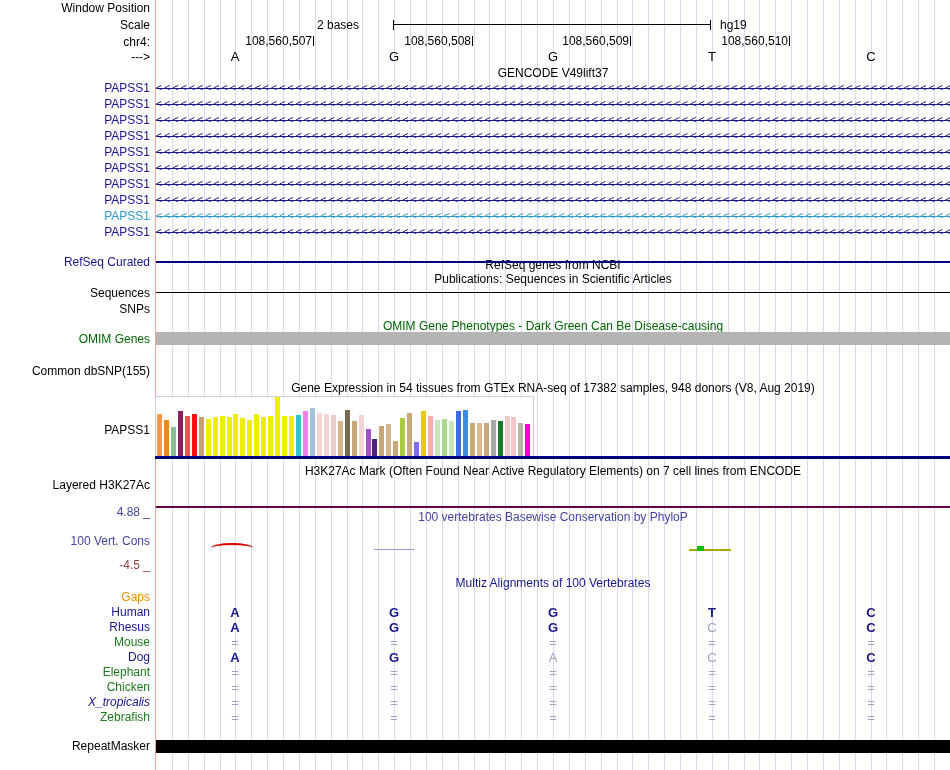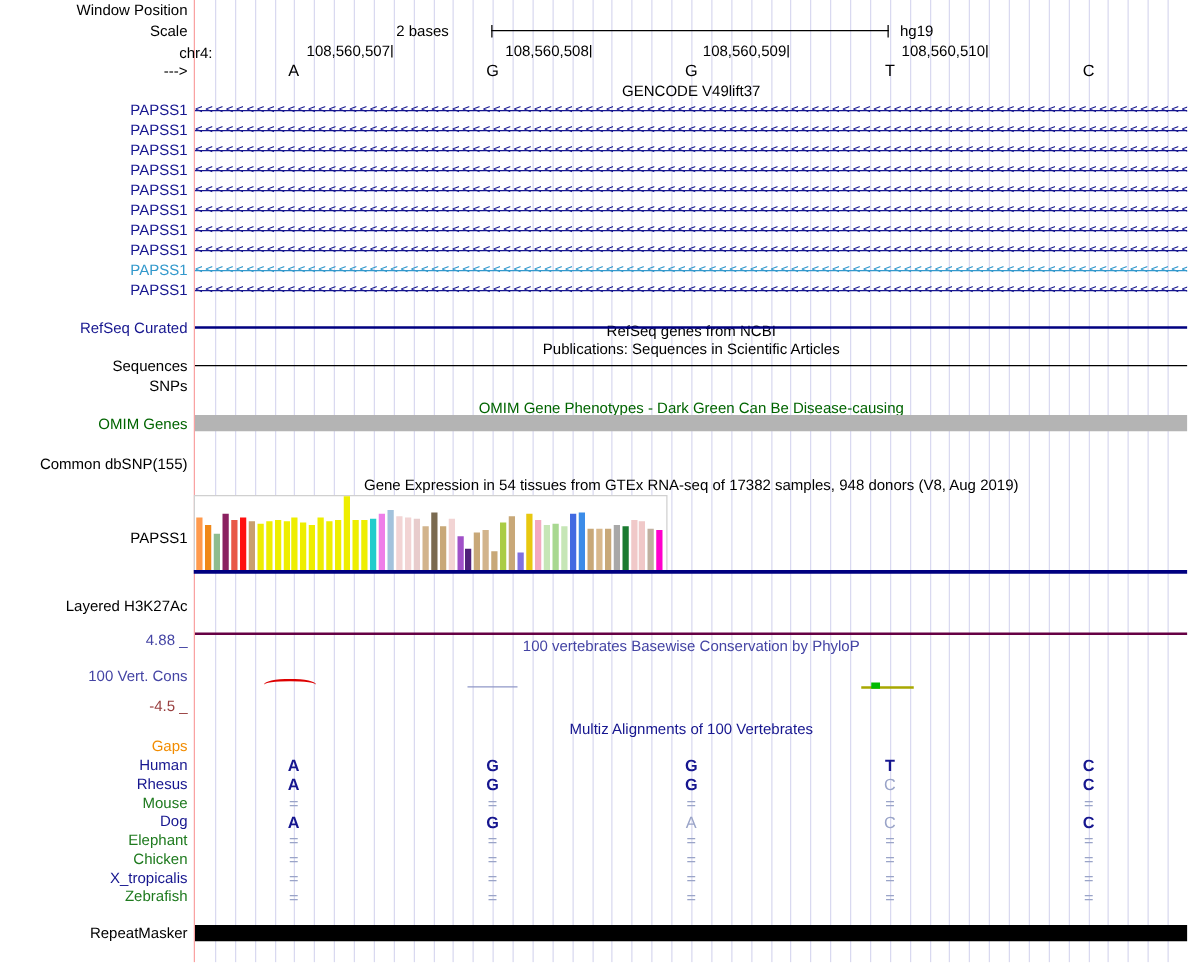--- a/index.html
+++ b/index.html
@@ -86,21 +86,21 @@
 
   <div class="glabel" style="top:1px;">Window Position</div>
 
   <div class="glabel" style="top:18px;">Scale</div>
   <div style="position:absolute;left:288px;top:18px;width:100px;text-align:center;font-size:12px;height:14px;line-height:14px;">2 bases</div>
   <div class="hline" style="left:393px;top:24px;width:318px;height:1px;background:#000;"></div>
   <div class="hline" style="left:393px;top:20px;width:1px;height:10px;background:#000;"></div>
   <div class="hline" style="left:710px;top:20px;width:1px;height:10px;background:#000;"></div>
   <div style="position:absolute;left:720px;top:18px;font-size:12px;height:14px;line-height:14px;">hg19</div>
 
-  <div class="glabel" style="top:35px;padding-left:20px;">chr4:</div>
+  <div class="glabel" style="top:35px;">chr4:</div>
   <div id="coord-ruler">
       <div class="coord-num" style="left: 202px;">108,560,507</div>
       <div class="coord-tick" style="left: 313px;"></div>
       <div class="coord-num" style="left: 361px;">108,560,508</div>
       <div class="coord-tick" style="left: 472px;"></div>
       <div class="coord-num" style="left: 519px;">108,560,509</div>
       <div class="coord-tick" style="left: 630px;"></div>
       <div class="coord-num" style="left: 678px;">108,560,510</div>
       <div class="coord-tick" style="left: 789px;"></div>
     </div>
@@ -227,20 +227,21 @@
       <div class="gtex-bar" style="left: 327.65px; height: 34px; background: rgb(200, 168, 120);"></div>
       <div class="gtex-bar" style="left: 334.6px; height: 37px; background: rgb(168, 168, 168);"></div>
       <div class="gtex-bar" style="left: 341.55px; height: 36px; background: rgb(26, 122, 48);"></div>
       <div class="gtex-bar" style="left: 348.5px; height: 41px; background: rgb(240, 200, 200);"></div>
       <div class="gtex-bar" style="left: 355.45px; height: 40px; background: rgb(240, 200, 200);"></div>
       <div class="gtex-bar" style="left: 362.4px; height: 34px; background: rgb(192, 176, 160);"></div>
       <div class="gtex-bar" style="left: 369.35px; height: 33px; background: rgb(255, 0, 204);"></div>
     </div>
   <div class="hline" style="left:155px;top:456px;width:795px;height:3px;background:#000080;"></div>
 
+  <div class="ttl" style="top:464px;">H3K27Ac Mark (Often Found Near Active Regulatory Elements) on 7 cell lines from ENCODE</div>
   <div class="glabel" style="top:478px;">Layered H3K27Ac</div>
   <div class="hline" style="left:156px;top:506px;width:794px;height:2px;background:#660044;"></div>
 
   <div class="glabel" style="top:505px;color:#4444a4;">4.88 _</div>
   <div class="ttl" style="top:510px;color:#4444a4;">100 vertebrates Basewise Conservation by PhyloP</div>
   <div class="glabel" style="top:534px;color:#4444a4;">100 Vert. Cons</div>
   <div class="glabel" style="top:558px;color:#994040;">-4.5 _</div>
   <div id="phylop-wiggles">
       <div class="wiggle-arc" style="left: 211px; top: 543px; width: 42px; border-top-color: rgb(221, 0, 0);"></div>
       <div class="wiggle-line" style="left: 374px; top: 549px; width: 40px; height: 1px; background: rgb(144, 152, 200);"></div>
@@ -280,21 +281,21 @@
       <div class="mz-cell" style="left: 385px; top: 665px; color: rgb(154, 164, 200); font-weight: normal;">=</div>
       <div class="mz-cell" style="left: 544px; top: 665px; color: rgb(154, 164, 200); font-weight: normal;">=</div>
       <div class="mz-cell" style="left: 703px; top: 665px; color: rgb(154, 164, 200); font-weight: normal;">=</div>
       <div class="mz-cell" style="left: 862px; top: 665px; color: rgb(154, 164, 200); font-weight: normal;">=</div>
       <div class="glabel" style="top: 680px; color: rgb(30, 122, 30);">Chicken</div>
       <div class="mz-cell" style="left: 226px; top: 680px; color: rgb(154, 164, 200); font-weight: normal;">=</div>
       <div class="mz-cell" style="left: 385px; top: 680px; color: rgb(154, 164, 200); font-weight: normal;">=</div>
       <div class="mz-cell" style="left: 544px; top: 680px; color: rgb(154, 164, 200); font-weight: normal;">=</div>
       <div class="mz-cell" style="left: 703px; top: 680px; color: rgb(154, 164, 200); font-weight: normal;">=</div>
       <div class="mz-cell" style="left: 862px; top: 680px; color: rgb(154, 164, 200); font-weight: normal;">=</div>
-      <div class="glabel" style="top: 695px; color: rgb(22, 22, 143);">X_tropicalis</div>
+      <div class="glabel" style="top: 695px; color: rgb(22, 22, 143); font-style: italic;">X_tropicalis</div>
       <div class="mz-cell" style="left: 226px; top: 695px; color: rgb(154, 164, 200); font-weight: normal;">=</div>
       <div class="mz-cell" style="left: 385px; top: 695px; color: rgb(154, 164, 200); font-weight: normal;">=</div>
       <div class="mz-cell" style="left: 544px; top: 695px; color: rgb(154, 164, 200); font-weight: normal;">=</div>
       <div class="mz-cell" style="left: 703px; top: 695px; color: rgb(154, 164, 200); font-weight: normal;">=</div>
       <div class="mz-cell" style="left: 862px; top: 695px; color: rgb(154, 164, 200); font-weight: normal;">=</div>
       <div class="glabel" style="top: 710px; color: rgb(30, 122, 30);">Zebrafish</div>
       <div class="mz-cell" style="left: 226px; top: 710px; color: rgb(154, 164, 200); font-weight: normal;">=</div>
       <div class="mz-cell" style="left: 385px; top: 710px; color: rgb(154, 164, 200); font-weight: normal;">=</div>
       <div class="mz-cell" style="left: 544px; top: 710px; color: rgb(154, 164, 200); font-weight: normal;">=</div>
       <div class="mz-cell" style="left: 703px; top: 710px; color: rgb(154, 164, 200); font-weight: normal;">=</div>

